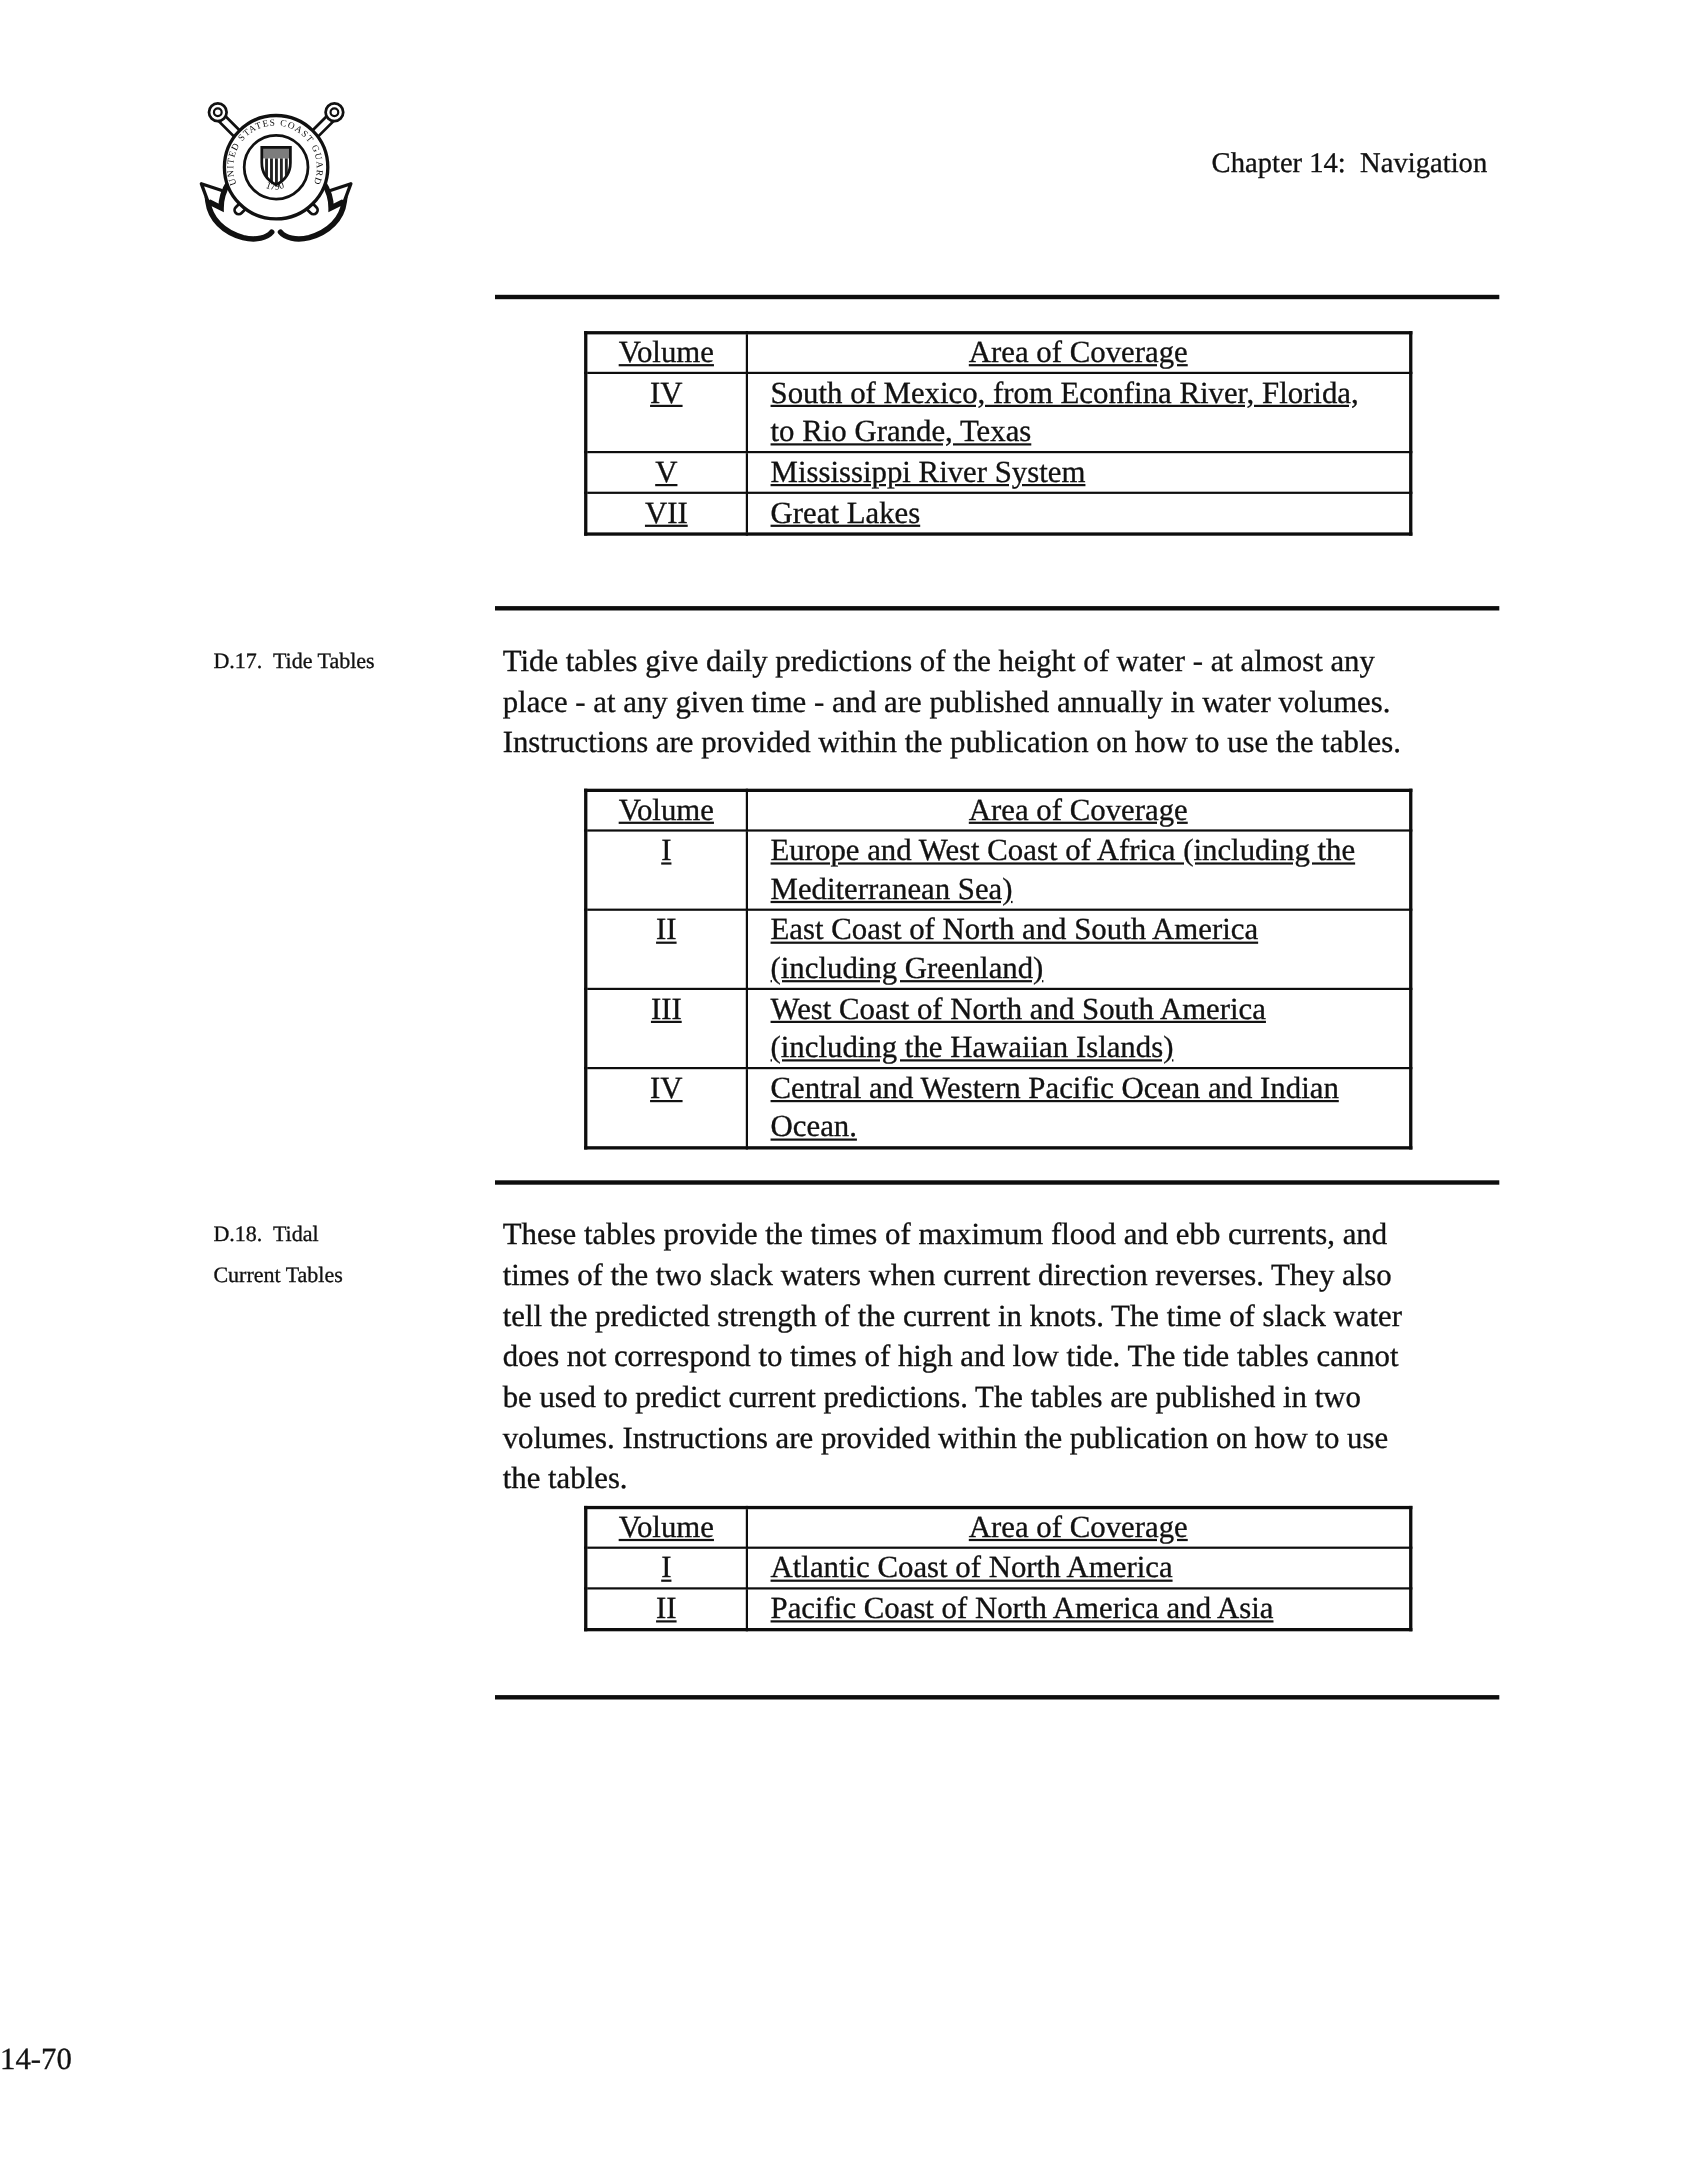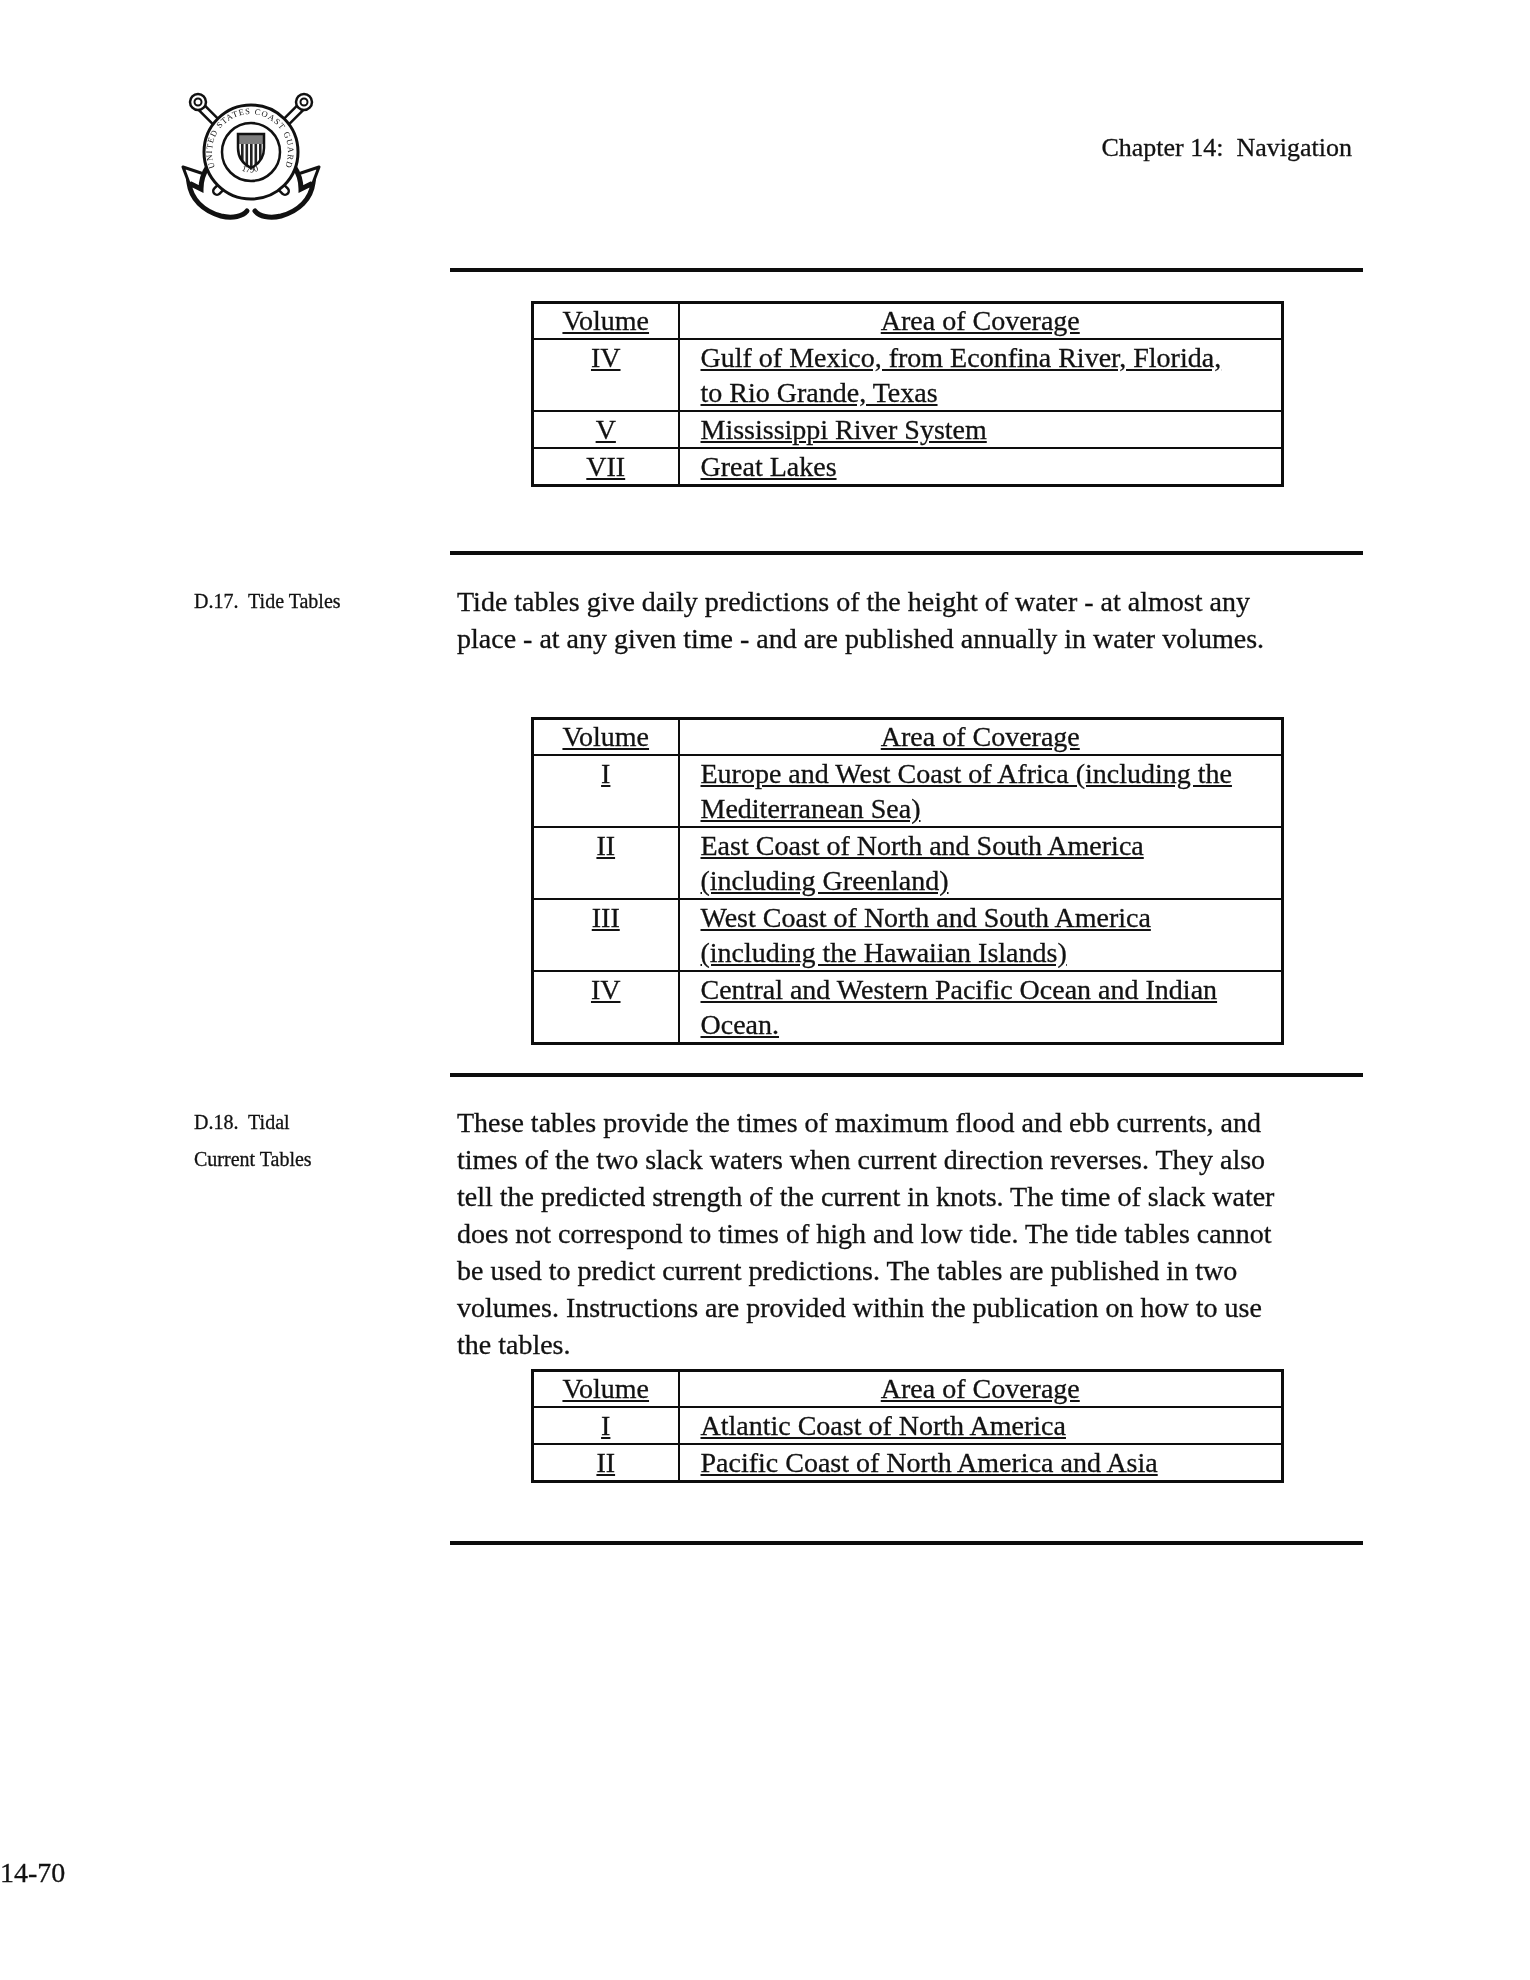--- a/index.html
+++ b/index.html
@@ -107,21 +107,21 @@
   <thead>
     <tr>
       <th>Volume</th>
       <th>Area of Coverage</th>
     </tr>
   </thead>
   <tbody>
       <tr>
         <td class="col-vol">IV</td>
         <td class="col-area">
-          <div>Gulf of Mexico, from Econfina River, Florida,</div>
+          <div>South of Mexico, from Econfina River, Florida,</div>
           <div>to Rio Grande, Texas</div>
         </td>
       </tr>
       <tr>
         <td class="col-vol">V</td>
         <td class="col-area">
           <div>Mississippi River System</div>
         </td>
       </tr>
       <tr>
@@ -132,20 +132,21 @@
       </tr>
     </tbody>
 </table>
 
 <div class="abs section-heading h-d17">
     <div>D.17.  Tide Tables</div>
   </div>
 <div class="abs paragraph p-d17">
     <div>Tide tables give daily predictions of the height of water - at almost any</div>
     <div>place - at any given time - and are published annually in water volumes.</div>
+    <div>Instructions are provided within the publication on how to use the tables.</div>
   </div>
 
 <table class="vol-table t2">
   <colgroup>
       <col class="c-vol">
       <col class="c-area">
     </colgroup>
   <thead>
     <tr>
       <th>Volume</th>

